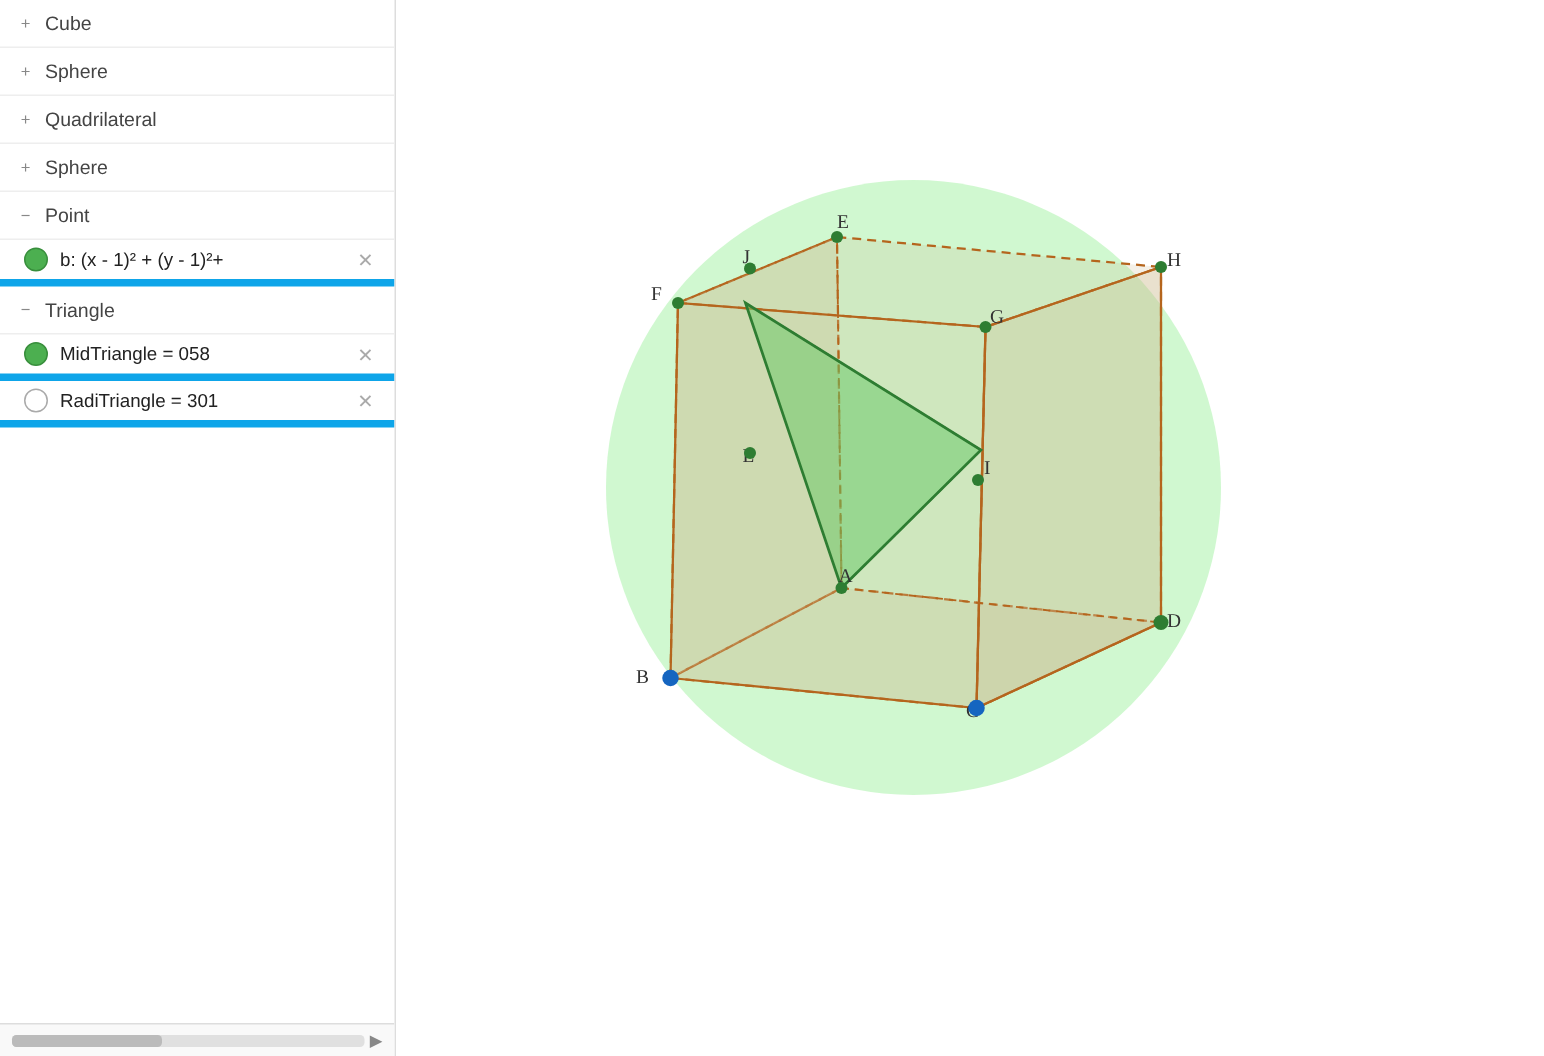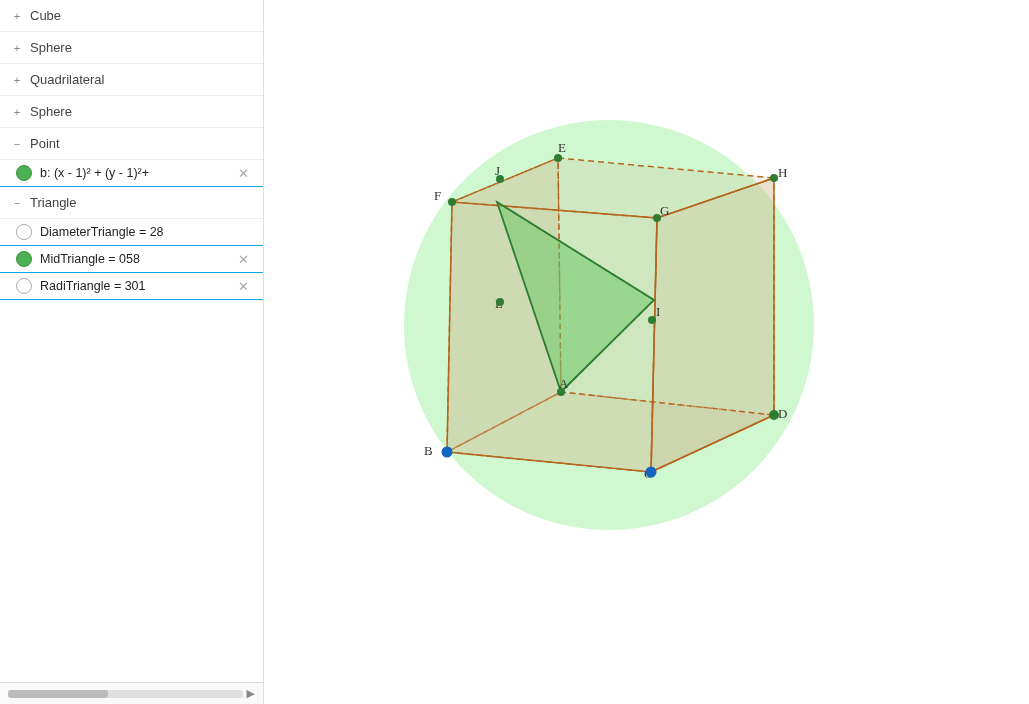--- a/index.html
+++ b/index.html
@@ -39,21 +39,21 @@
       color: #888;
       width: 14px;
       text-align: center;
     }
     .sidebar-group-header .label { font-weight: 400; }
 
     .sidebar-item-row {
       display: flex;
       align-items: center;
       padding: 5px 12px 5px 16px;
-      border-bottom: 1px solid #0ea5e9;
+      border-bottom: 5px solid #0ea5e9;
       gap: 8px;
       color: #333;
       font-size: 12.5px;
     }
 
     .dot-filled {
       width: 16px;
       height: 16px;
       border-radius: 50%;
       background: #4caf50;
@@ -144,24 +144,20 @@
     <span class="dot-filled"></span>
     <span class="item-text">b: (x - 1)² + (y - 1)²+</span>
     <span class="item-x">✕</span>
   </div>
 
   <div class="sidebar-group-header">
     <span class="toggle-icon">−</span>
     <span class="label">Triangle</span>
   </div>
 
-  <div class="sidebar-item-row">
-    <span class="dot-empty"></span>
-    <span class="item-text">DiameterTriangle = 28</span>
-  </div>
 
   <div class="sidebar-item-row">
     <span class="dot-filled"></span>
     <span class="item-text">MidTriangle = 058</span>
     <span class="item-x">✕</span>
   </div>
 
   <div class="sidebar-item-row">
     <span class="dot-empty"></span>
     <span class="item-text">RadiTriangle = 301</span>

